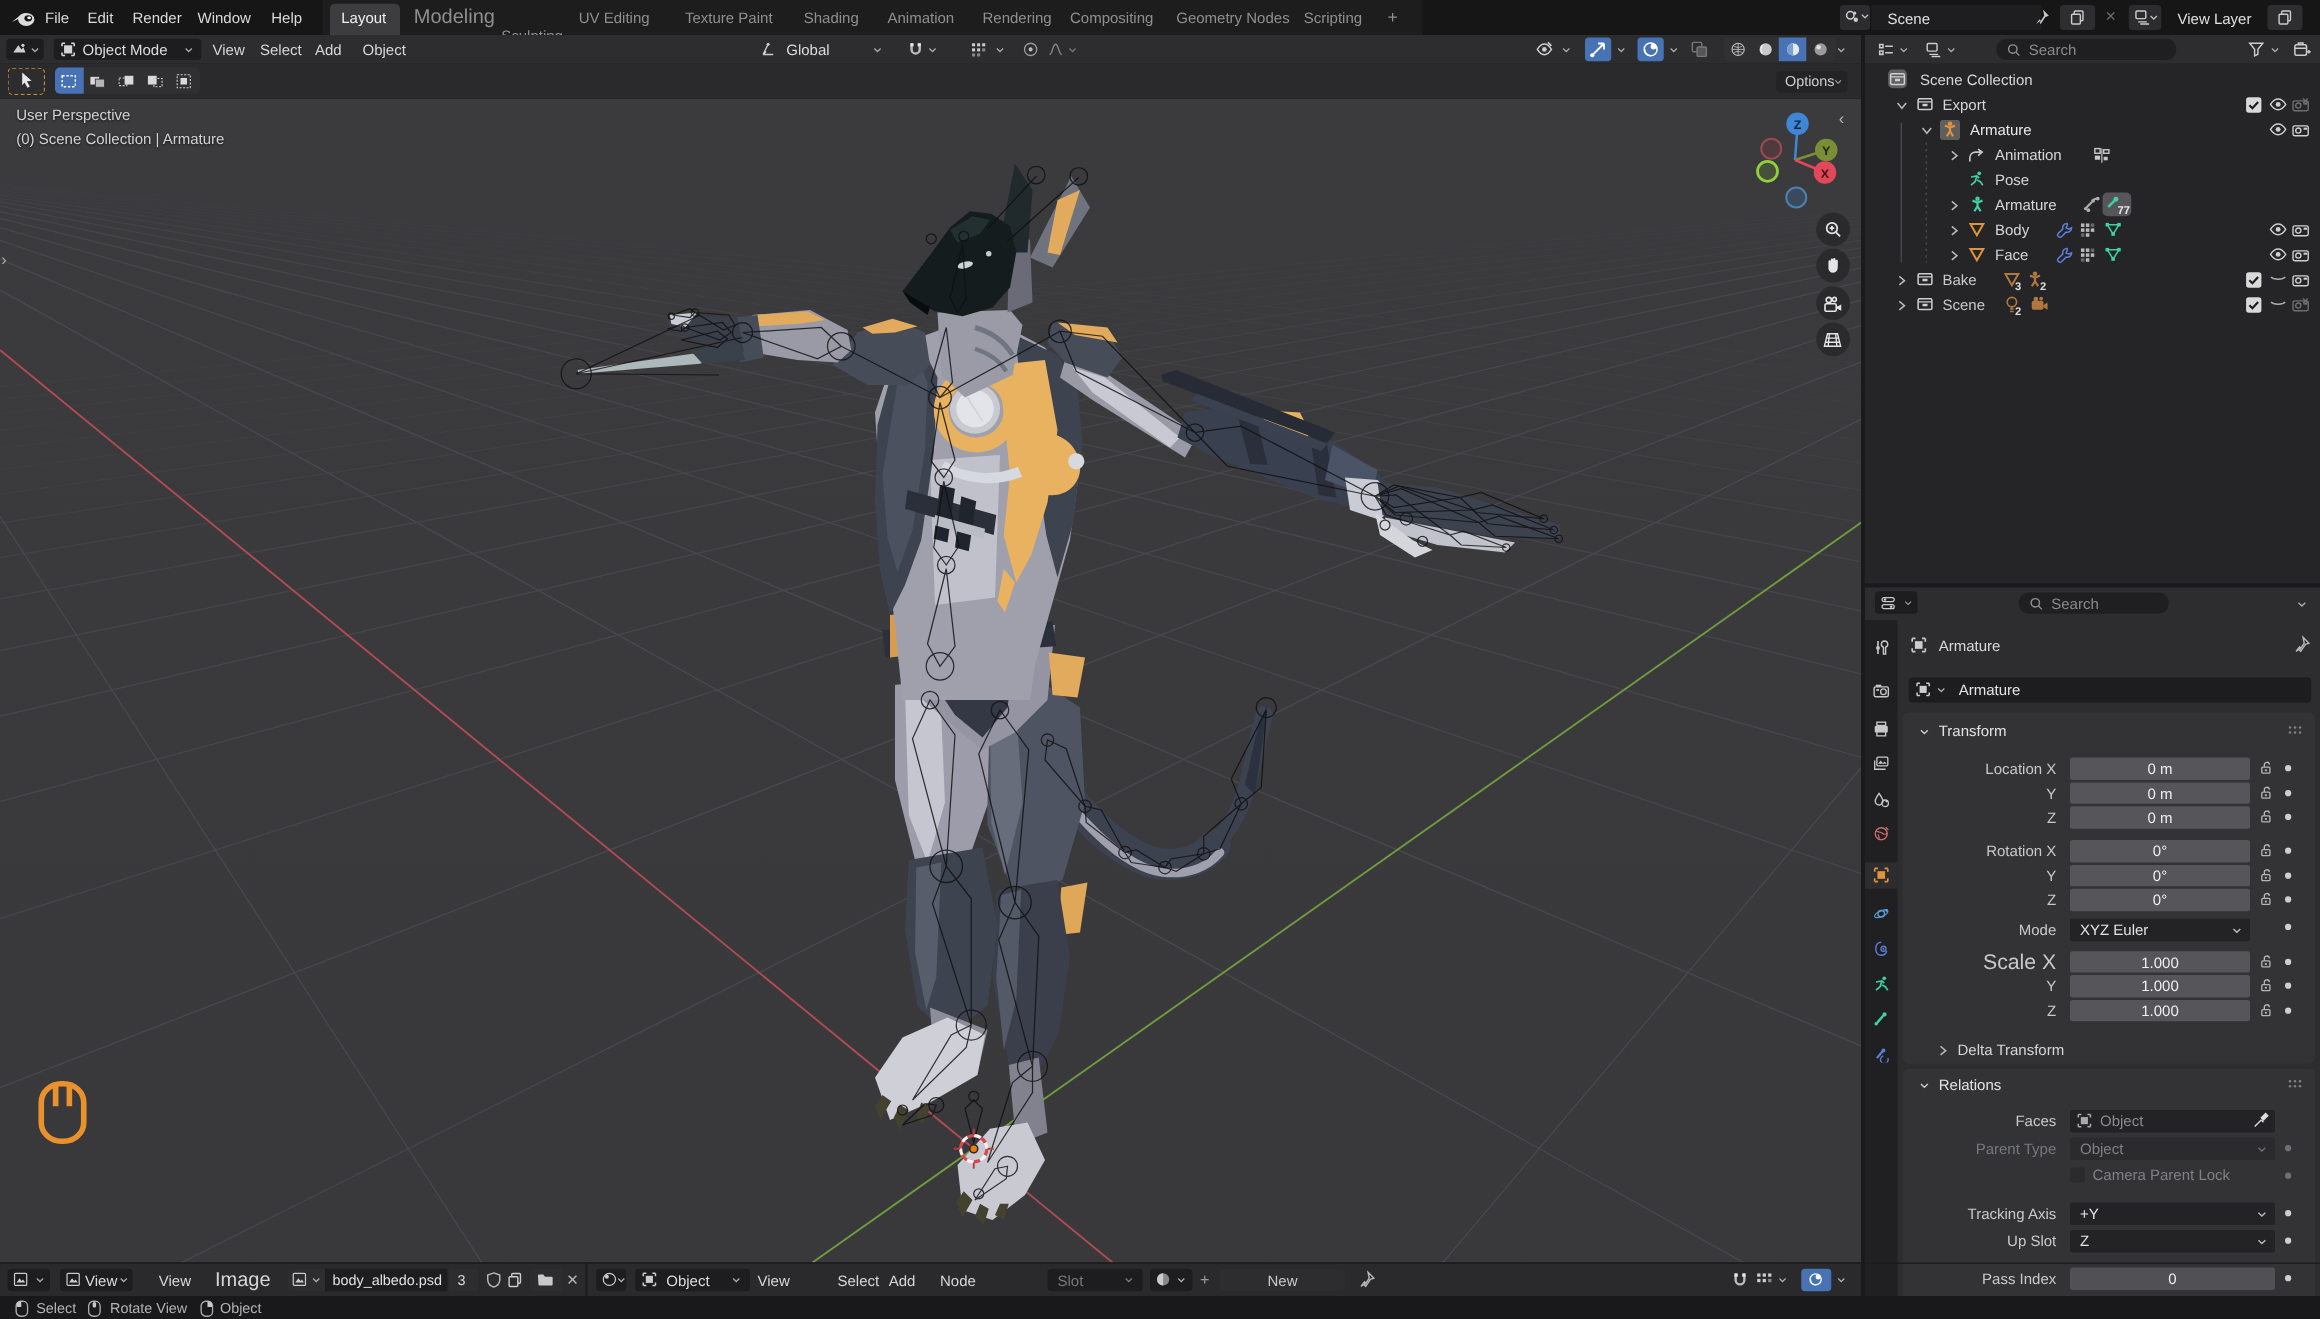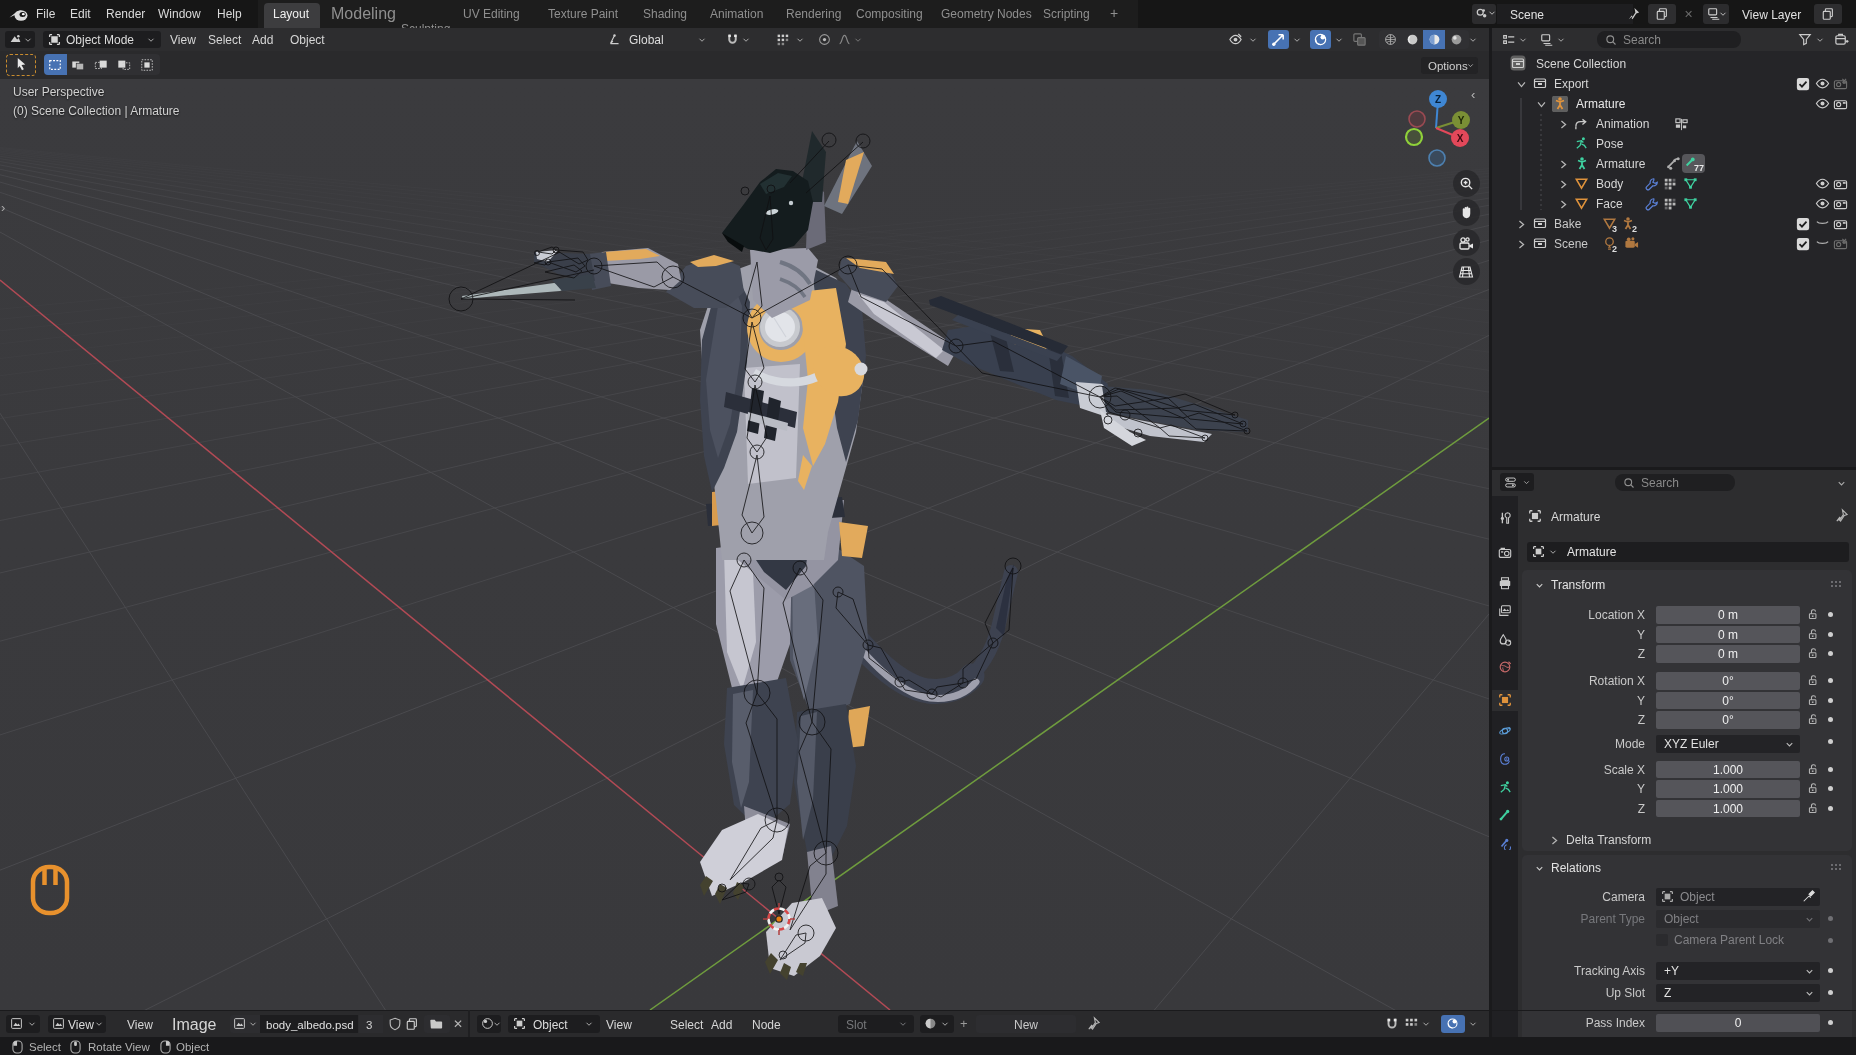--- a/index.html
+++ b/index.html
@@ -901,21 +901,21 @@
 <rect x="6" y="9.2" width="2" height="1.8" fill="#b5b5b5"></rect>
     </svg>
     <div class="abs" style="left:1828px;top:717px;width:5px;height:5px;border-radius:50%;background:#cfcfcf"></div>
     <div class="t" style="right:211px;top:737px;color:#c9c9c9;font-size:12px;">Mode</div>
     <div class="abs" style="left:1656px;top:735px;width:144px;height:17.5px;background:#232326;border-radius:2px;"></div>
     <div class="t" style="left:1664px;top:737px;color:#e2e2e2;font-size:12px;font-weight:400;">XYZ Euler</div>
     <svg class="ic" style="left:1784px;top:739px" width="11" height="11" viewBox="0 0 16 16">
       <path d="M4 6l4 4 4-4" stroke="#bbb" stroke-width="1.6" fill="none"></path>
     </svg>
     <div class="abs" style="left:1828px;top:739px;width:5px;height:5px;border-radius:50%;background:#cfcfcf"></div>
-    <div class="t" style="right:211px;top:762.5px;color:#c9c9c9;font-size:12px;">Scale X</div>
+    <div class="t" style="right:211px;top:762.5px;color:#c9c9c9;font-size:17px;">Scale X</div>
     <div class="abs" style="left:1656px;top:760.5px;width:144px;height:17.5px;background:#55555a;border-radius:2px;"></div>
     <div class="t" style="left:1656px;top:762.5px;width:144px;text-align:center;color:#f0f0f0">1.000</div>
     <svg class="ic" style="left:1807px;top:762.5px" width="13" height="13" viewBox="0 0 16 16">
 <rect x="3" y="7" width="8" height="6" rx="1" fill="none" stroke="#b5b5b5" stroke-width="1.3"></rect>
 <path d="M5.5 7V5a2.5 2.5 0 0 1 5-.5" fill="none" stroke="#b5b5b5" stroke-width="1.3"></path>
 <rect x="6" y="9.2" width="2" height="1.8" fill="#b5b5b5"></rect>
     </svg>
     <div class="abs" style="left:1828px;top:766.5px;width:5px;height:5px;border-radius:50%;background:#cfcfcf"></div>
     <div class="t" style="right:211px;top:782px;color:#c9c9c9;font-size:12px;">Y</div>
     <div class="abs" style="left:1656px;top:780px;width:144px;height:17.5px;background:#55555a;border-radius:2px;"></div>
@@ -947,21 +947,21 @@
     <svg class="ic" style="left:1830px;top:863px" width="14" height="10" viewBox="0 0 14 10">
 <g fill="#808084">
         <circle cx="2" cy="2" r="1"></circle>
         <circle cx="6" cy="2" r="1"></circle>
         <circle cx="10" cy="2" r="1"></circle>
         <circle cx="2" cy="6" r="1"></circle>
         <circle cx="6" cy="6" r="1"></circle>
         <circle cx="10" cy="6" r="1"></circle>
       </g>
     </svg>
-    <div class="t" style="right:211px;top:890px;color:#c9c9c9;font-size:12px;">Camera</div>
+    <div class="t" style="right:211px;top:890px;color:#c9c9c9;font-size:12px;">Faces</div>
     <div class="abs" style="left:1656px;top:888px;width:164px;height:17.5px;background:#232326;border-radius:2px;"></div>
     <svg class="ic" style="left:1661px;top:890px" width="13" height="13" viewBox="0 0 16 16">
 <rect x="4.5" y="4.5" width="7" height="7" fill="#aaa"></rect>
       <path d="M2 2h3M2 2v3M14 2h-3M14 2v3M2 14h3M2 14v-3M14 14h-3M14 14v-3" stroke="#aaa" stroke-width="1.5" fill="none"></path>
     </svg>
     <div class="t" style="left:1680px;top:890px;color:#8b8b8e;font-size:12px;font-weight:400;">Object</div>
     <svg class="ic" style="left:1802px;top:889px" width="14" height="14" viewBox="0 0 16 16">
 <path d="M2 14l6-6M8 8l2 2M12 2l2 2-4 4-2-2z" fill="#ddd" stroke="#ddd" stroke-width="1.2"></path>
     </svg>
     <div class="t" style="right:211px;top:912px;color:#77787c;font-size:12px;">Parent Type</div>

